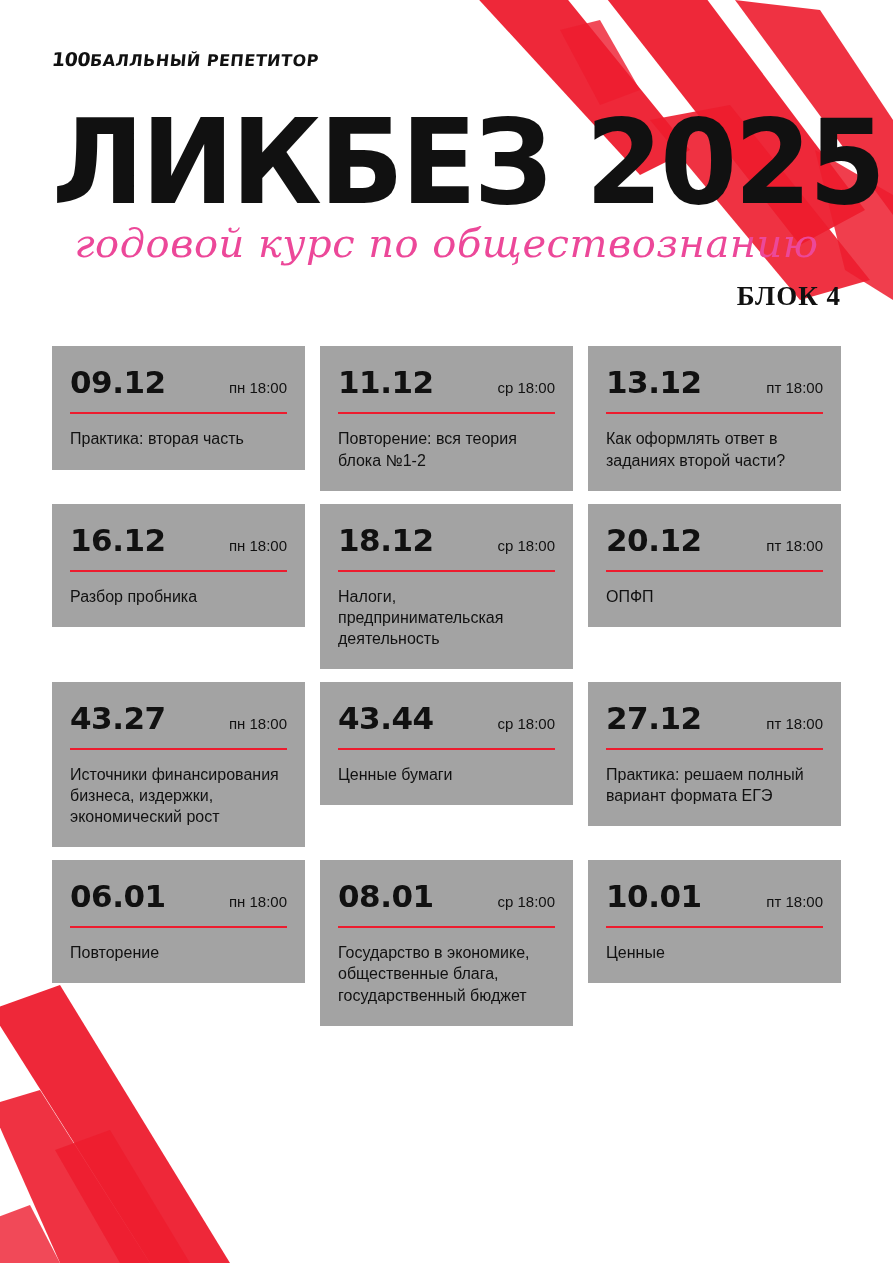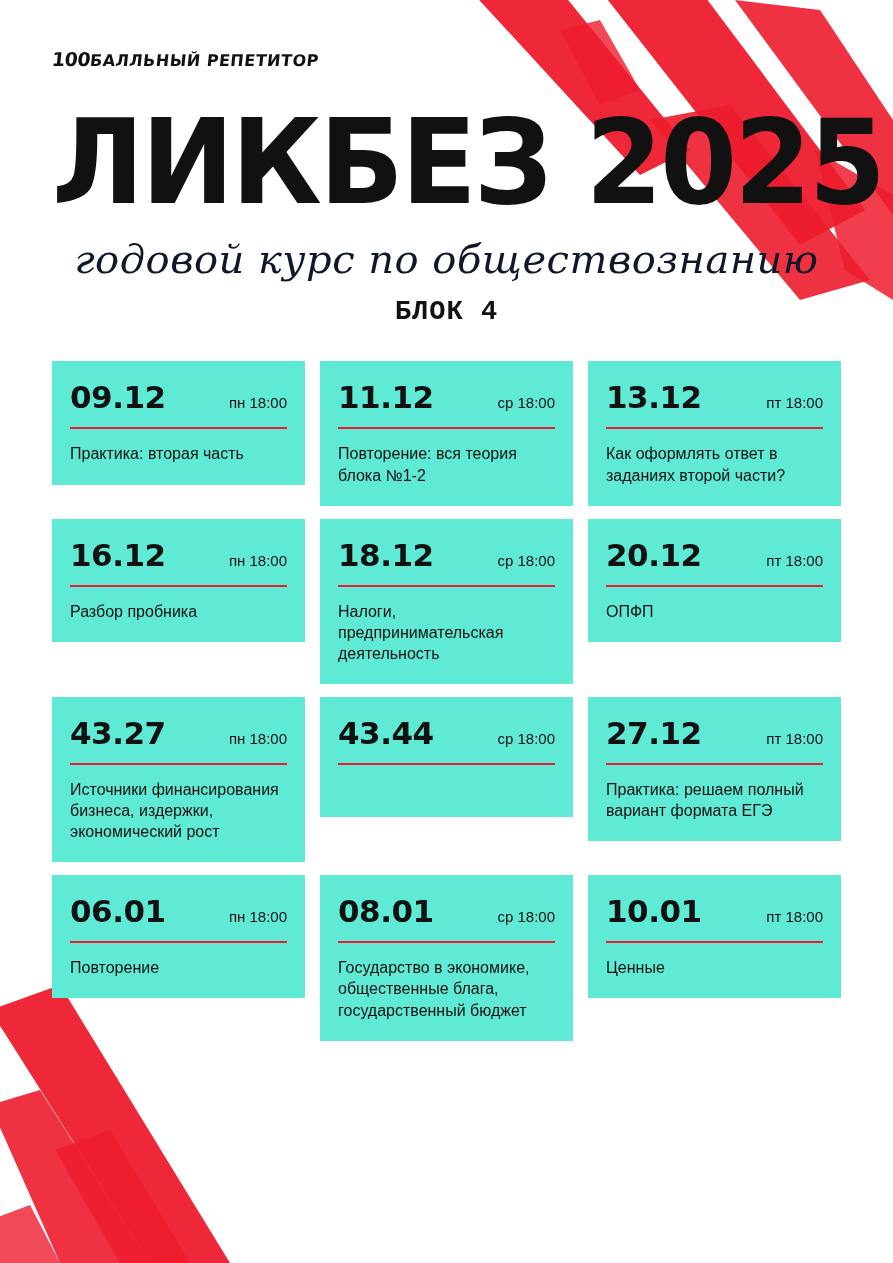--- a/index.html
+++ b/index.html
@@ -59,52 +59,52 @@
     font-size: 118px;
     line-height: 0.86;
     letter-spacing: -3px;
     color: #111111;
     transform: scaleX(0.94);
     transform-origin: left center;
     white-space: nowrap;
   }
 
   .subtitle {
-    margin-top: 26px;
+    margin-top: 10px;
     font-family: "DejaVu Serif", serif;
     font-style: italic;
     font-size: 40px;
     line-height: 1;
-    color: #0f172a;
+    color: #ec4899;
     letter-spacing: 0.5px;
     text-align: center;
     white-space: nowrap;
   }
 
   .block-label {
     margin-top: 18px;
-    text-align: center;
-    font-family: Liberation Mono, monospace;
+    text-align: right;
+    font-family: Liberation Serif, serif;
     font-weight: bold;
     font-size: 27px;
     letter-spacing: 1px;
     color: #111111;
   }
 
   
   .grid {
     margin-top: 34px;
     display: grid;
     grid-template-columns: repeat(3, 1fr);
     gap: 13px 15px;
     align-items: start;
   }
 
   .card {
-    background: #5eead4;
+    background: #a3a3a3;
     padding: 18px 18px 20px 18px;
     box-sizing: border-box;
     min-height: 120px;
   }
 
   .card-top {
     display: flex;
     align-items: baseline;
     justify-content: space-between;
   }
@@ -229,20 +229,21 @@
         </div>
         <div class="card-rule"></div>
         <div class="card-topic">Источники финансирования бизнеса, издержки, экономический рост</div>
       </div>
       <div class="card">
         <div class="card-top">
           <div class="card-date">43.44</div>
           <div class="card-time">ср 18:00</div>
         </div>
         <div class="card-rule"></div>
+        <div class="card-topic">Ценные бумаги</div>
       </div>
       <div class="card">
         <div class="card-top">
           <div class="card-date">27.12</div>
           <div class="card-time">пт 18:00</div>
         </div>
         <div class="card-rule"></div>
         <div class="card-topic">Практика: решаем полный вариант формата ЕГЭ</div>
       </div>
       <div class="card">

